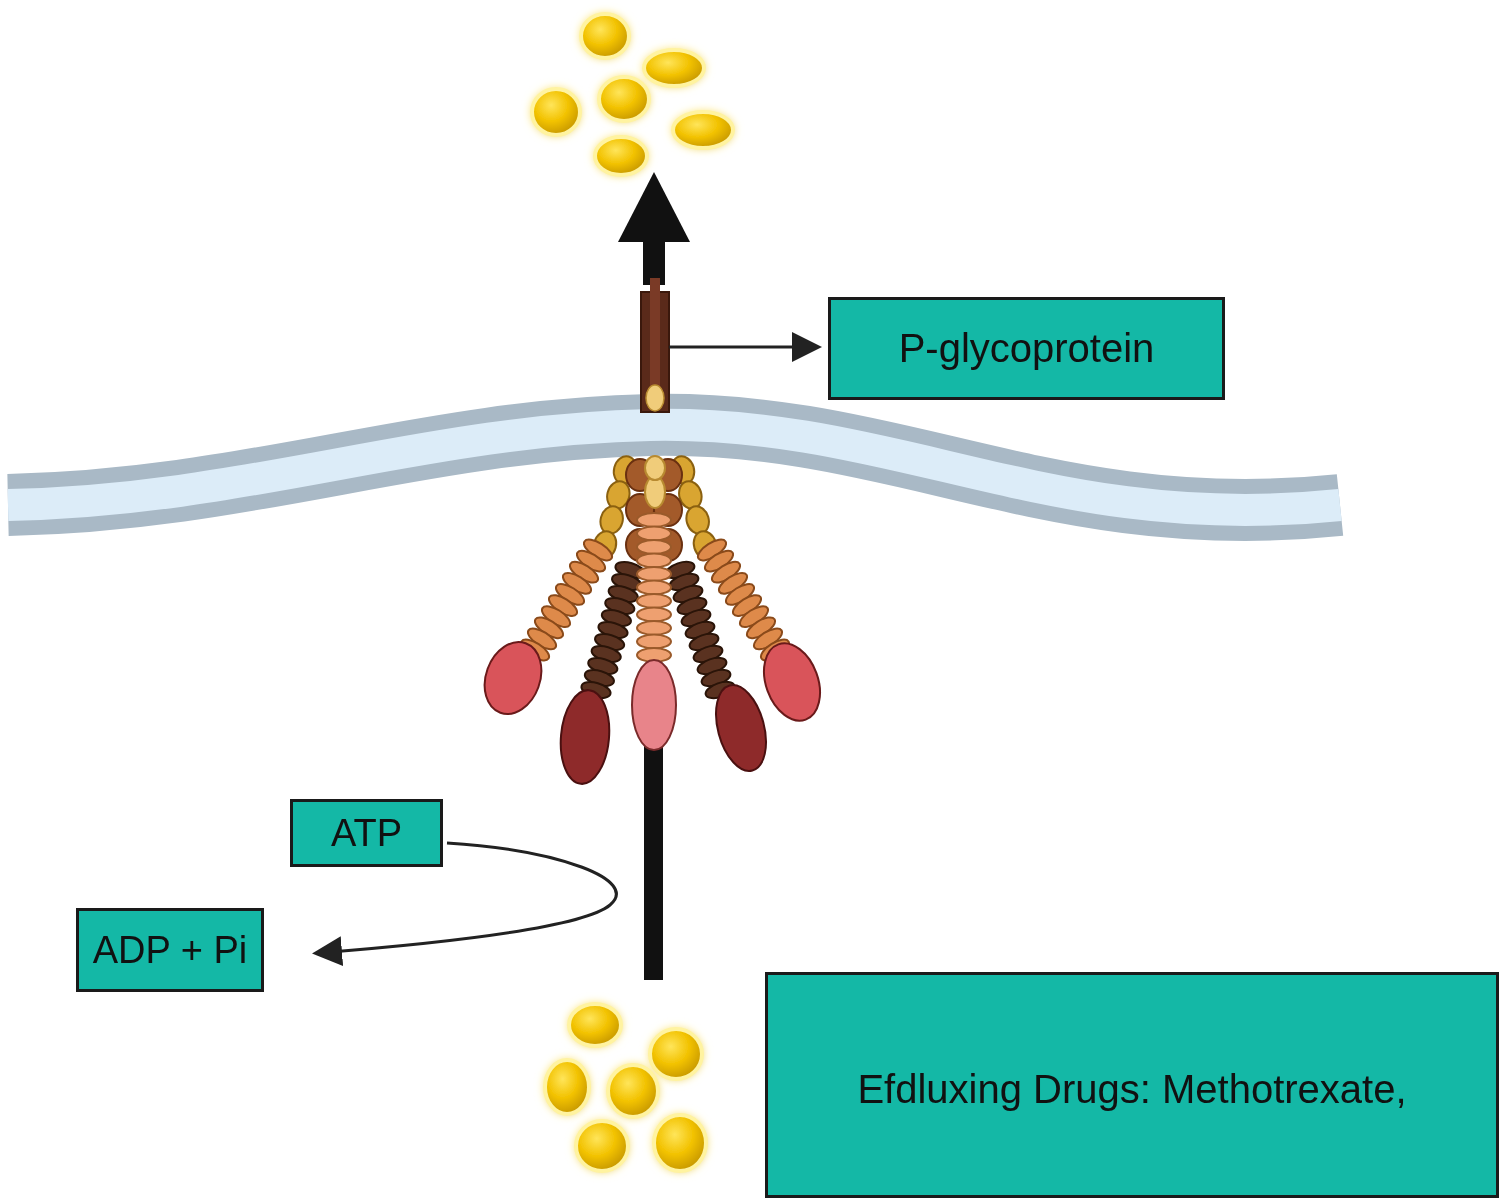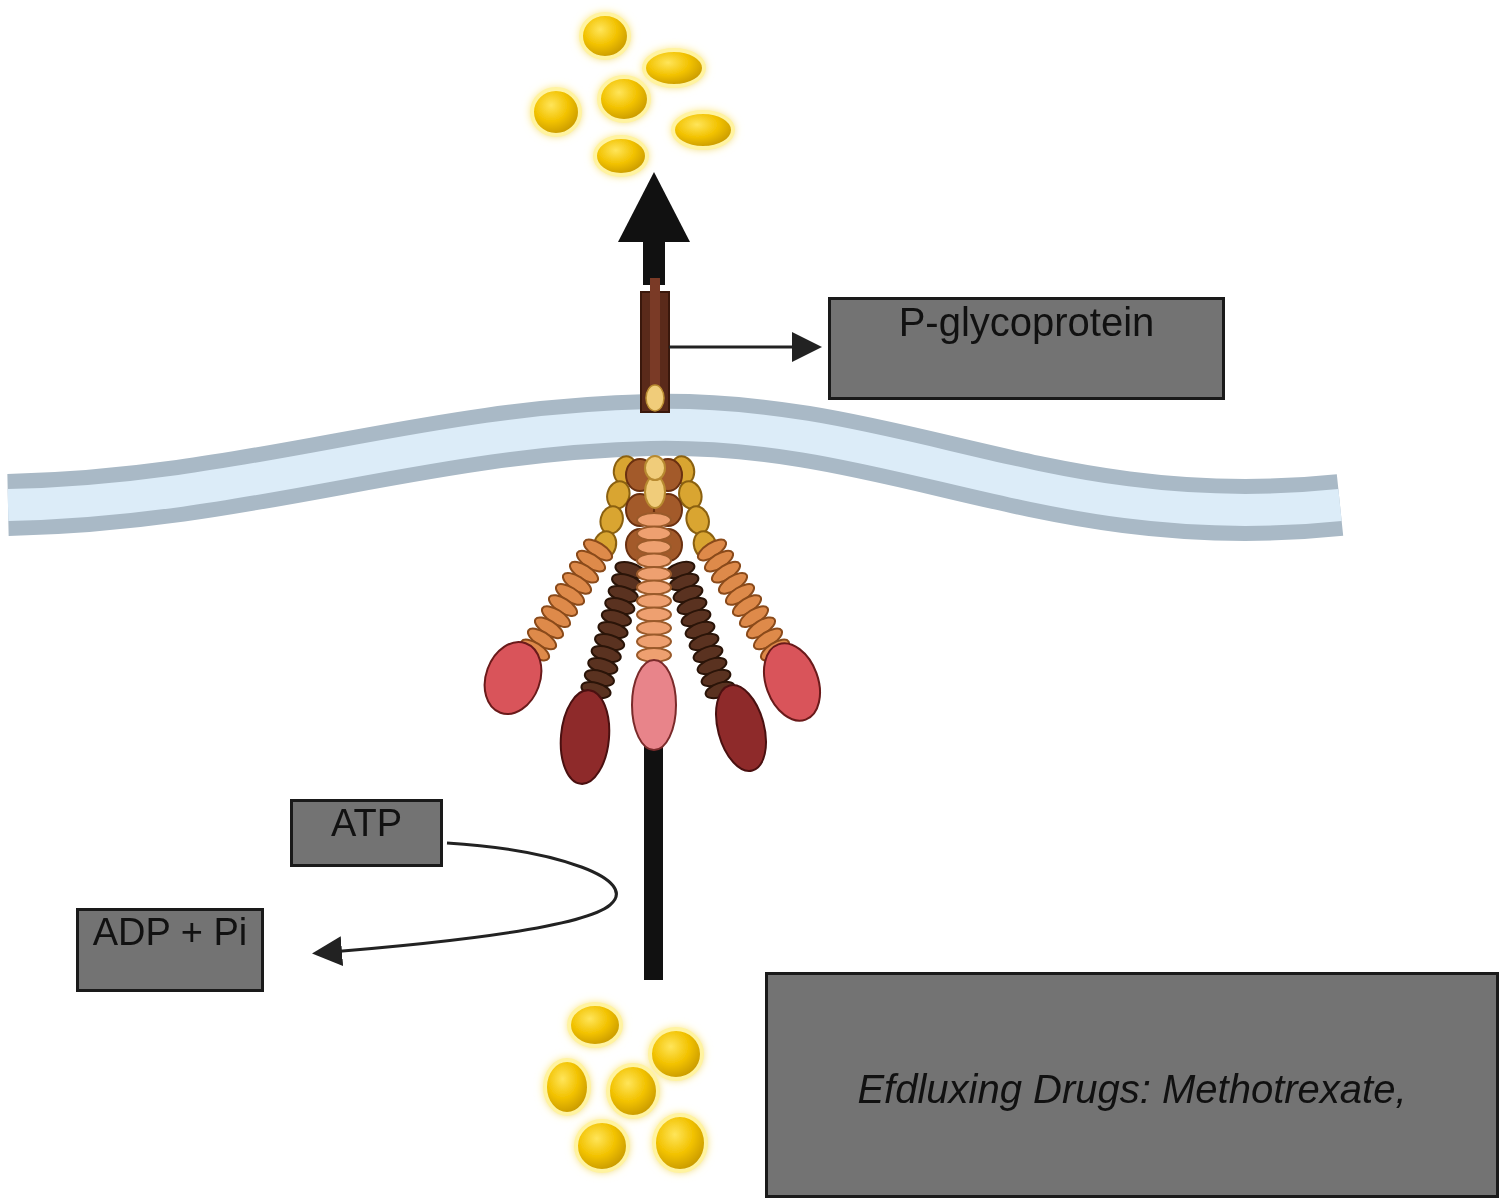--- a/index.html
+++ b/index.html
@@ -1,26 +1,26 @@
 <!DOCTYPE html>
 <html><head>
   <meta charset="utf-8">
   <style>
     html, body { margin: 0; padding: 0; background: #ffffff; }
     body { width: 1502px; height: 1200px; position: relative; overflow: hidden;
            font-family: "Liberation Sans", "DejaVu Sans", sans-serif; }
     #diagram { position: absolute; left: 0; top: 0; }
-    .label-box { position: absolute; border: 3px solid #1a1a1a; background: #737373;
-                 display: flex; justify-content: center;
+    .label-box { position: absolute; border: 3px solid #1a1a1a; background: #14b8a6;
+                 display: flex; align-items: center; justify-content: center;
                  text-align: center; color: #111; box-sizing: border-box; }
     #pgp-box { left: 828px; top: 297px; width: 397px; height: 103px; font-size: 40px; }
     #atp-box { left: 290px; top: 799px; width: 153px; height: 68px; font-size: 38px; }
     #adp-box { left: 76px; top: 908px; width: 188px; height: 84px; font-size: 38px; }
     #drugs-box { left: 765px; top: 972px; width: 734px; height: 226px; font-size: 40px;
-                 line-height: 50px; flex-direction: column; padding-top: 8px; font-style: italic; }
+                 line-height: 50px; flex-direction: column; padding-top: 8px; }
     #drugs-box span { display: block; }
   </style>
 </head>
 <body>
 
 <svg id="diagram" width="1502" height="1200" viewBox="0 0 1502 1200">
   <defs>
     <radialGradient id="drugGrad" cx="40%" cy="35%" r="65%">
       <stop offset="0%" stop-color="#ffe55a"></stop>
       <stop offset="55%" stop-color="#f2c200"></stop>

